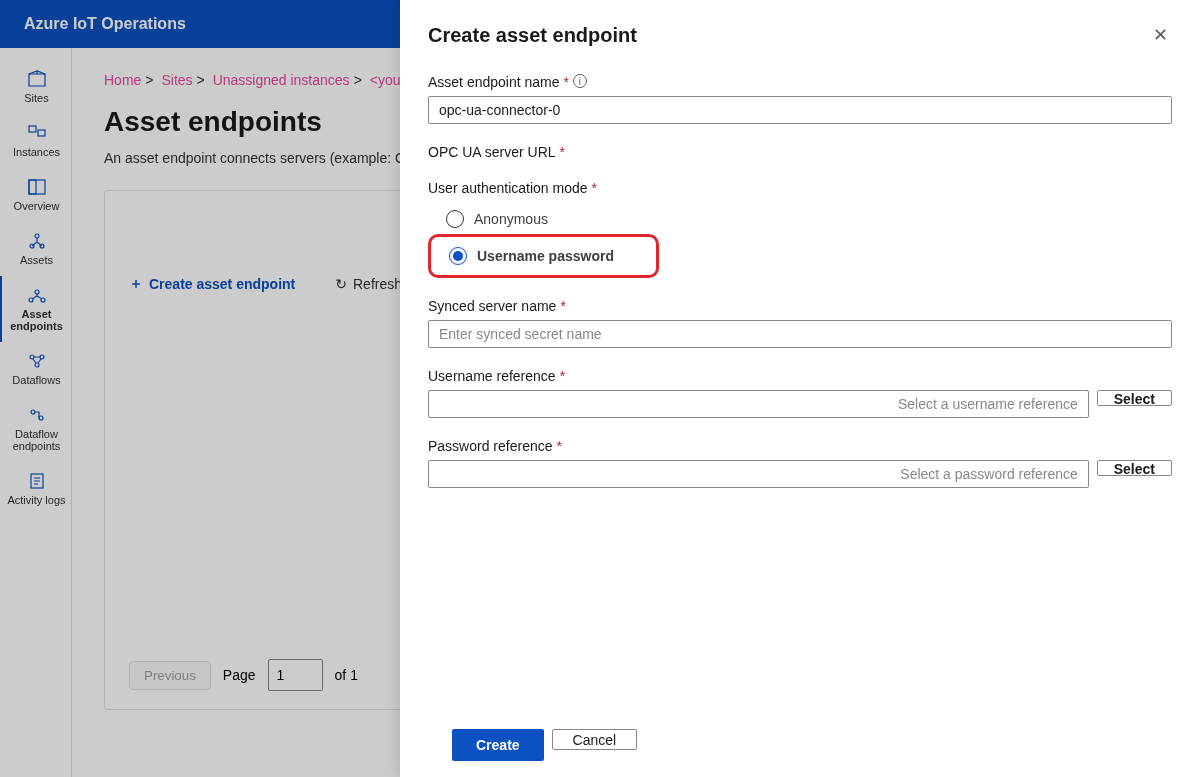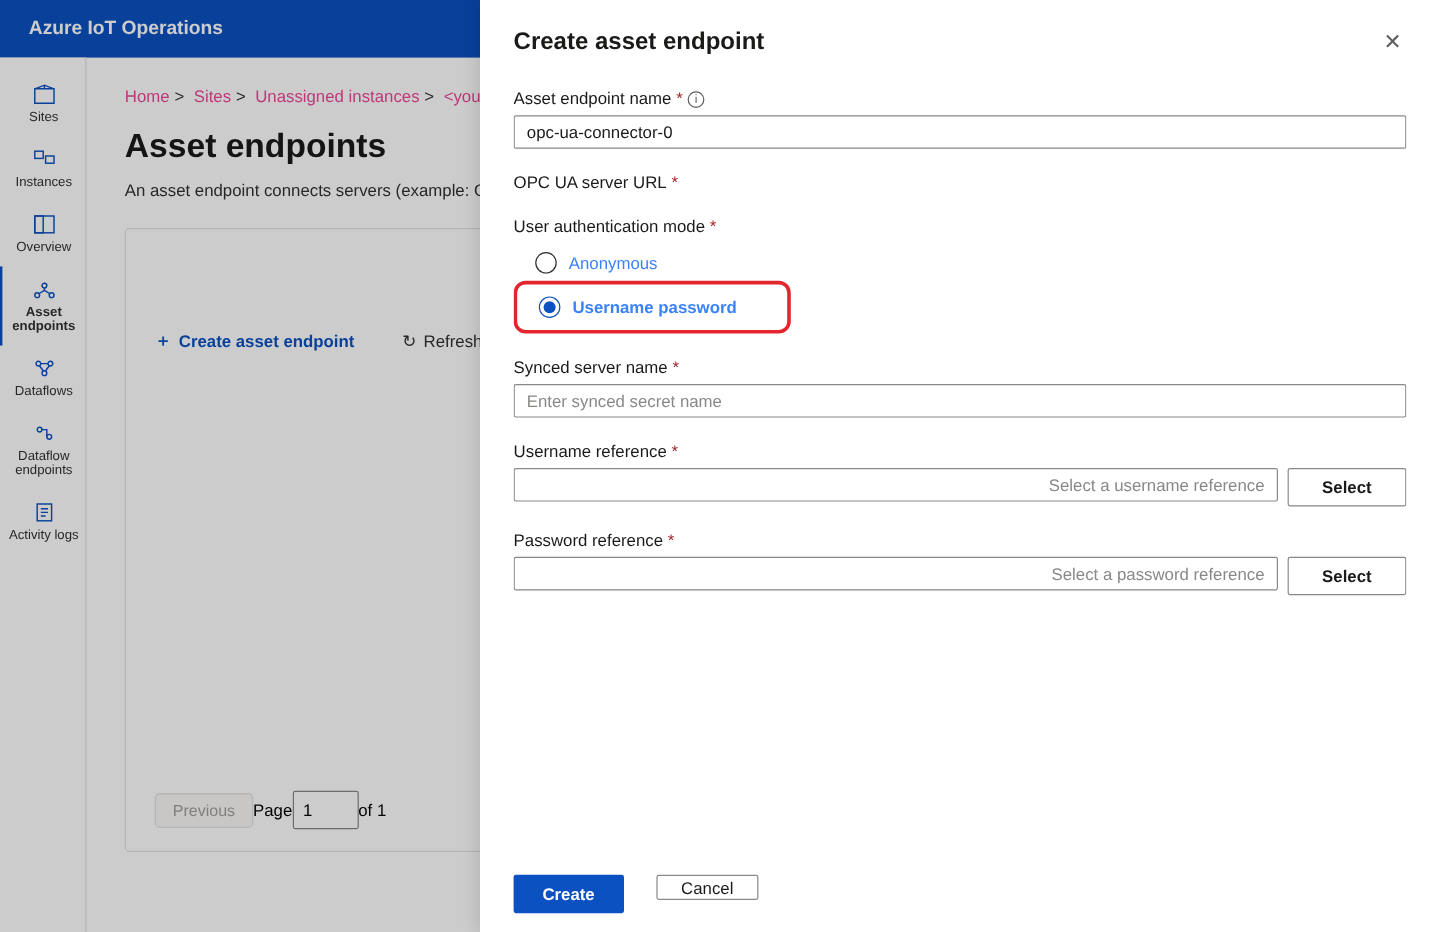--- a/index.html
+++ b/index.html
@@ -20,49 +20,49 @@
   .breadcrumbs { font-size: 14px; color: #0b51c1; margin-bottom: 18px; }
   .breadcrumbs span.sep { color: #323130; margin: 0 4px; }
   .breadcrumbs a { color: #ec4899; text-decoration: none; }
   h1.page-title { font-size: 28px; font-weight: 600; color: #1b1a19; margin-bottom: 12px; }
   .subtitle { font-size: 14px; color: #323130; margin-bottom: 24px; }
   .card { border: 1px solid #e1e1e1; border-radius: 4px; padding: 20px 24px; height: 520px; position:relative; }
   .empty-msg { text-align:center; font-size:14px; color:#323130; margin-bottom:48px; }
   .toolbar { display:flex; align-items:center; gap:40px; margin-bottom:20px; }
   .create-link { display:flex; align-items:center; gap:6px; font-size:14px; font-weight:600; color:#0b51c1; cursor:pointer; }
   .refresh-link { display:flex; align-items:center; gap:6px; font-size:14px; color:#323130; cursor:pointer; }
-  .pager { position:absolute; left:24px; bottom:18px; display:flex; align-items:center; font-size:14px; }
+  .pager { position:absolute; left:24px; bottom:18px; display:flex; align-items:center; gap:12px; font-size:14px; }
   .pager .btn-prev { padding:6px 14px; border:1px solid #e1e1e1; border-radius:4px; color:#a19f9d; background:#faf9f8; }
   .pager input { width:55px; height:32px; border:1px solid #8a8886; border-radius:2px; padding:0 8px; font-size:14px; }
 
   
   .scrim { position:absolute; top:0; left:0; right:0; bottom:0; background:rgba(0,0,0,0.20); }
 
   
   .panel { position:absolute; top:0; right:0; bottom:0; width:800px; background:#fff; display:flex; flex-direction:column; padding: 20px 28px 16px 28px; box-shadow: -4px 0 12px rgba(0,0,0,0.1); }
   .panel-header { display:flex; justify-content:space-between; align-items:center; margin-bottom: 24px; }
   .panel-title { font-size:20px; font-weight:600; color:#1b1a19; }
   .close-btn { font-size:18px; color:#605e5c; cursor:pointer; background:none; border:none; padding:4px; }
   .panel-body { flex:1; overflow:auto; }
   .field { margin-bottom: 20px; }
-  .field-label { font-size:14px; color:#1b1a19; margin-bottom:6px; display:flex; align-items:flex-end; gap:4px; }
+  .field-label { font-size:14px; color:#1b1a19; margin-bottom:6px; display:flex; align-items:flex-start; gap:4px; }
   .req { color:#a4262c; }
   .info-icon { width:14px; height:14px; border:1px solid #605e5c; border-radius:50%; display:inline-flex; align-items:center; justify-content:center; font-size:10px; color:#605e5c; }
   .txt { width:100%; height:28px; border:1px solid #8a8886; border-radius:2px; padding:0 10px; font-size:14px; color:#1b1a19; }
   .txt::placeholder { color:#8a8886; }
   .radio-group { margin-top:8px; }
-  .radio-row { display:flex; align-items:center; gap:10px; padding:6px 10px 6px 18px; font-size:14px; color:#3b82f6; }
+  .radio-row { display:flex; align-items:center; gap:10px; padding:6px 10px 6px 18px; font-size:14px; color:#404040; }
   .radio-circle { width:18px; height:18px; border-radius:50%; border:1px solid #323130; display:inline-flex; align-items:center; justify-content:center; }
   .radio-circle.checked { border-color:#0b51c1; }
   .radio-circle.checked::after { content:""; width:10px; height:10px; background:#0b51c1; border-radius:50%; }
   .highlight-box { border:3px solid #e3262d; border-radius:10px; padding:4px 6px; display:inline-flex;font-weight:bold; }
   .combo-row { display:flex; gap:8px; }
   .combo-row .txt { flex:1;text-align:right; }
-  .select-btn { height:32px; padding:0 28px; border:1px solid #8a8886; border-radius:2px; background:#fff; font-size:14px; cursor:pointer; font-weight:600; color:#1b1a19; }
-  .panel-footer { display:flex; gap:27px; padding-top:12px; }
+  .select-btn { height:16px; padding:0 16px; border:1px solid #8a8886; border-radius:2px; background:#fff; font-size:14px; cursor:pointer; font-weight:600; color:#1b1a19; }
+  .panel-footer { display:flex; gap:8px; padding-top:12px;margin-left:24px; }
   .btn-primary { height:32px; padding:0 24px; background:#0b51c1; color:#fff; border:none; border-radius:2px; font-size:14px; font-weight:600; cursor:pointer; }
   .btn-secondary { height:21px; padding:0 20px; background:#fff; color:#1b1a19; border:1px solid #8a8886; border-radius:2px; font-size:14px; cursor:pointer; }
 </style>
 </head>
 <body>
 
 <div class="brand-bar">
   <span>Azure IoT Operations</span>
 </div>
 
@@ -87,20 +87,31 @@
     <span class="label">Instances</span>
   </div>
   <div class="nav-item">
     <span class="icon">
         <svg viewBox="0 0 20 18" width="20" height="18" fill="none" stroke="currentColor" stroke-width="1.2">
           <rect x="2" y="2" width="16" height="14"></rect>
           <rect x="2" y="2" width="7" height="14"></rect>
         </svg>
       </span>
     <span class="label">Overview</span>
+  </div>
+  <div class="nav-item">
+    <span class="icon">
+        <svg viewBox="0 0 20 18" width="20" height="18" fill="none" stroke="currentColor" stroke-width="1.2">
+          <circle cx="10" cy="4" r="2"></circle>
+          <circle cx="5" cy="14" r="2"></circle>
+          <circle cx="15" cy="14" r="2"></circle>
+          <path d="M10 6v4M10 10l-5 4M10 10l5 4"></path>
+        </svg>
+      </span>
+    <span class="label">Assets</span>
   </div>
   <div class="nav-item selected">
     <span class="icon">
         <svg viewBox="0 0 20 18" width="20" height="18" fill="none" stroke="currentColor" stroke-width="1.2">
           <circle cx="10" cy="6" r="2"></circle>
           <circle cx="4" cy="14" r="2"></circle>
           <circle cx="16" cy="14" r="2"></circle>
           <path d="M10 8v2M10 10l-5 3M10 10l5 3"></path>
         </svg>
       </span>

